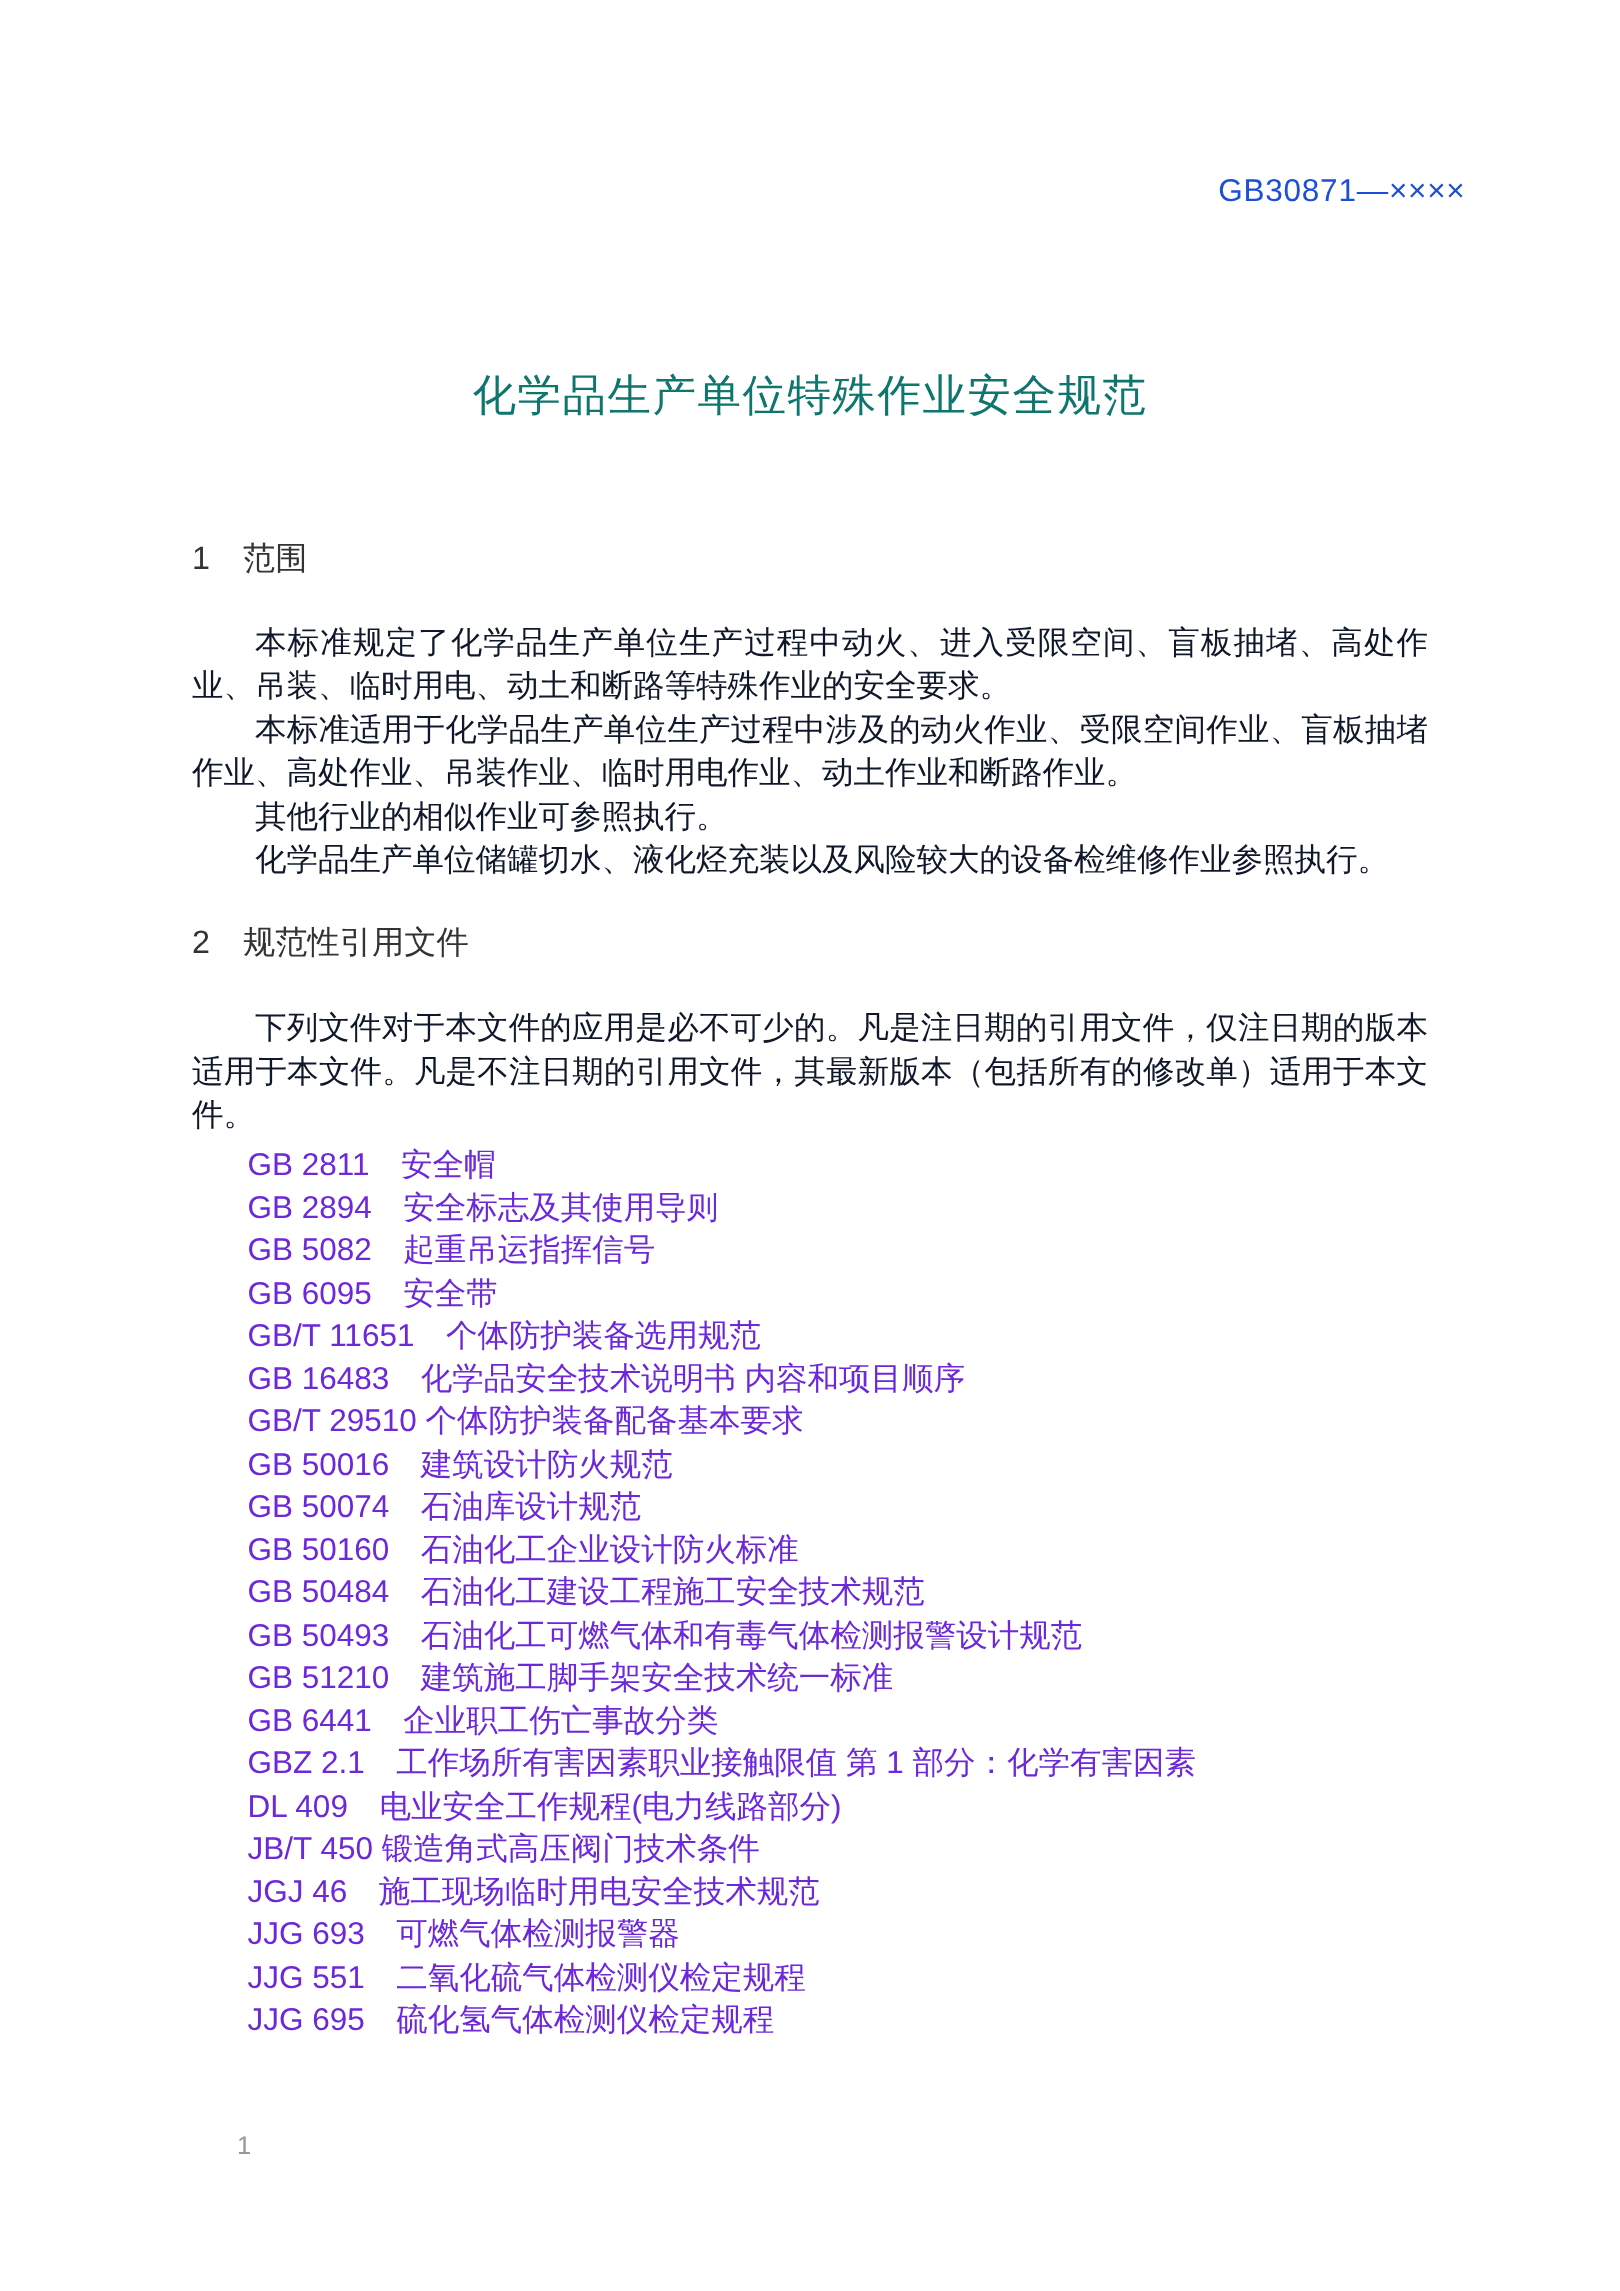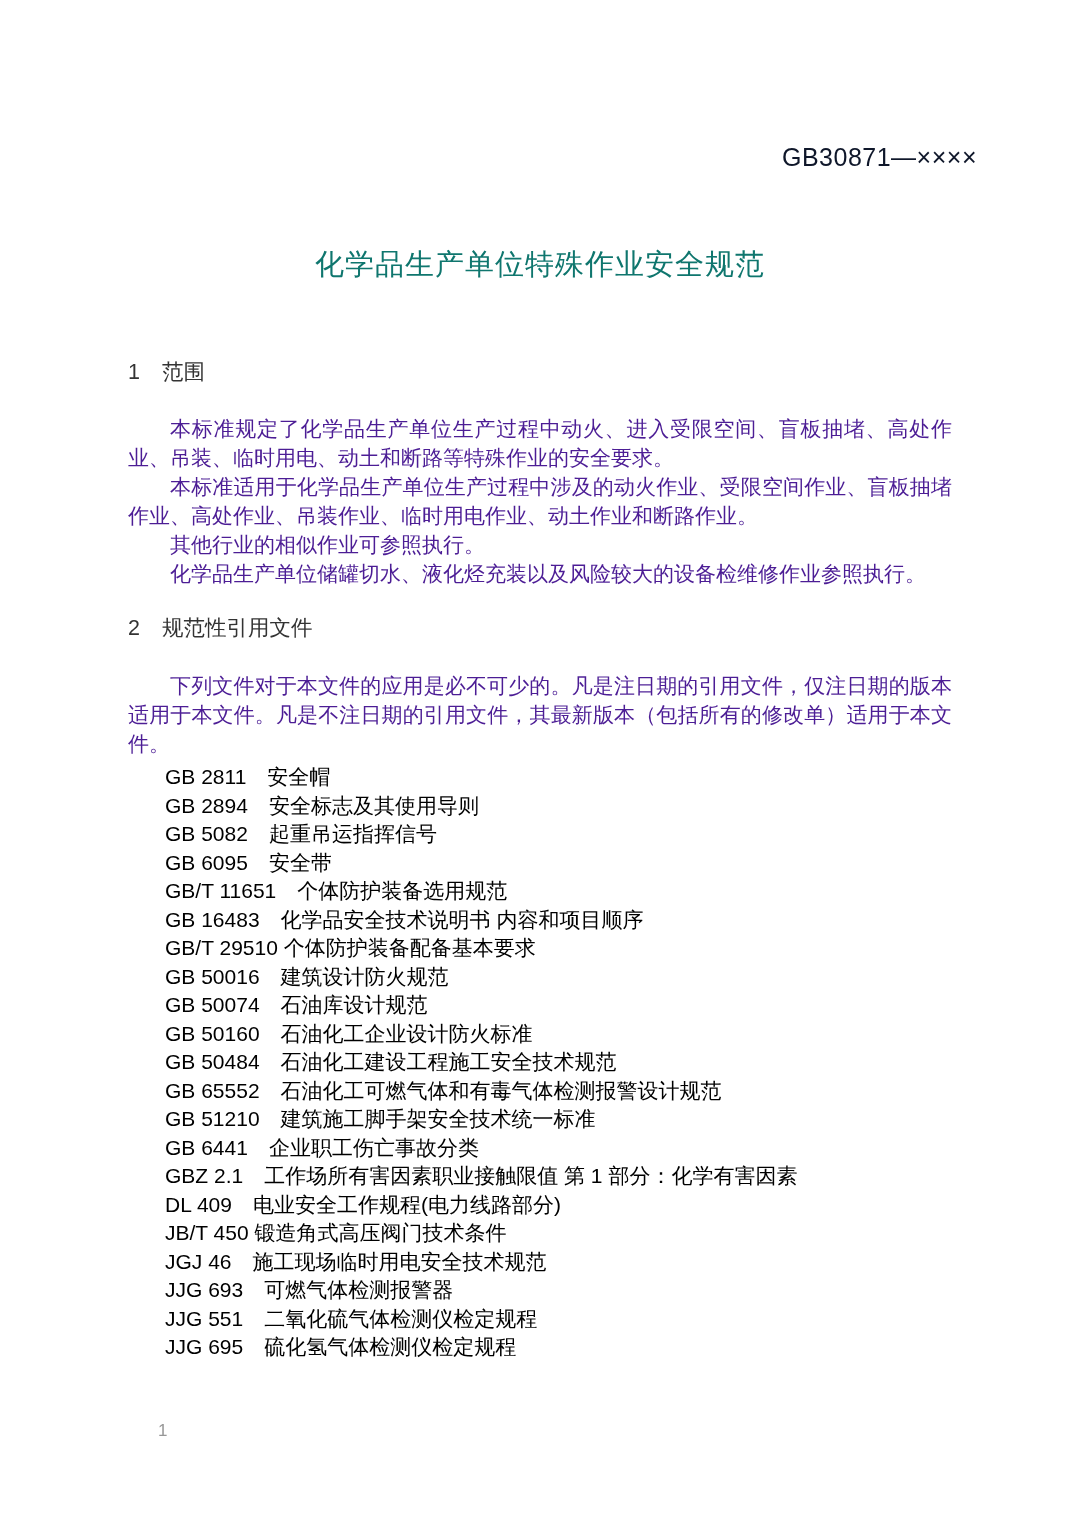--- a/index.html
+++ b/index.html
@@ -10,25 +10,25 @@
     margin: 0 auto;
     background: #ffffff;
     box-sizing: border-box;
     padding: 0 128px;
     overflow: hidden;
     font-family: "Liberation Sans", sans-serif;
     color: #3a3a3a;
   }
   .doc-header {
     position: absolute;
-    top: 145px;
+    top: 116px;
     right: 103px;
-    font-size: 25px;
+    font-size: 21px;
     line-height: 24px;
-    color: #0f172a;
+    color: #1d4ed8;
     letter-spacing: 0.5px;
   }
   .doc-title {
     margin: 244px 0 0 0;
     text-align: center;
     font-size: 29px;
     line-height: 40px;
     font-weight: 400;
     letter-spacing: 1px;
     color: #0f766e;
@@ -41,28 +41,28 @@
   }
   .section-heading .num { margin-right: 22px; }
   .sh-1 { margin: 74px 0 27px 0; }
   .sh-2 { margin: 26px 0 28px 0; }
   .para {
     margin: 0;
     font-size: 21px;
     line-height: 29px;
     text-align: justify;
     text-indent: 42px;
-    color: #4c1d95;
+    color: #0f172a;
   }
   .ref-list { margin-top: 5px; padding-left: 37px; }
   .ref-item {
     font-size: 21px;
     line-height: 28.5px;
     white-space: pre-wrap;
-    color: #000000;
+    color: #6d28d9;
   }
   .page-number {
     position: absolute;
     left: 158px;
     top: 1421px;
     font-size: 17px;
     line-height: 20px;
     color: #979797;
   }
 </style>
@@ -100,21 +100,21 @@
       <div class="ref-item">GB 2894　安全标志及其使用导则</div>
       <div class="ref-item">GB 5082　起重吊运指挥信号</div>
       <div class="ref-item">GB 6095　安全带</div>
       <div class="ref-item">GB/T 11651　个体防护装备选用规范</div>
       <div class="ref-item">GB 16483　化学品安全技术说明书 内容和项目顺序</div>
       <div class="ref-item">GB/T 29510 个体防护装备配备基本要求</div>
       <div class="ref-item">GB 50016　建筑设计防火规范</div>
       <div class="ref-item">GB 50074　石油库设计规范</div>
       <div class="ref-item">GB 50160　石油化工企业设计防火标准</div>
       <div class="ref-item">GB 50484　石油化工建设工程施工安全技术规范</div>
-      <div class="ref-item">GB 65552　石油化工可燃气体和有毒气体检测报警设计规范</div>
+      <div class="ref-item">GB 50493　石油化工可燃气体和有毒气体检测报警设计规范</div>
       <div class="ref-item">GB 51210　建筑施工脚手架安全技术统一标准</div>
       <div class="ref-item">GB 6441　企业职工伤亡事故分类</div>
       <div class="ref-item">GBZ 2.1　工作场所有害因素职业接触限值 第 1 部分：化学有害因素</div>
       <div class="ref-item">DL 409　电业安全工作规程(电力线路部分)</div>
       <div class="ref-item">JB/T 450 锻造角式高压阀门技术条件</div>
       <div class="ref-item">JGJ 46　施工现场临时用电安全技术规范</div>
       <div class="ref-item">JJG 693　可燃气体检测报警器</div>
       <div class="ref-item">JJG 551　二氧化硫气体检测仪检定规程</div>
       <div class="ref-item">JJG 695　硫化氢气体检测仪检定规程</div>
     </div>

